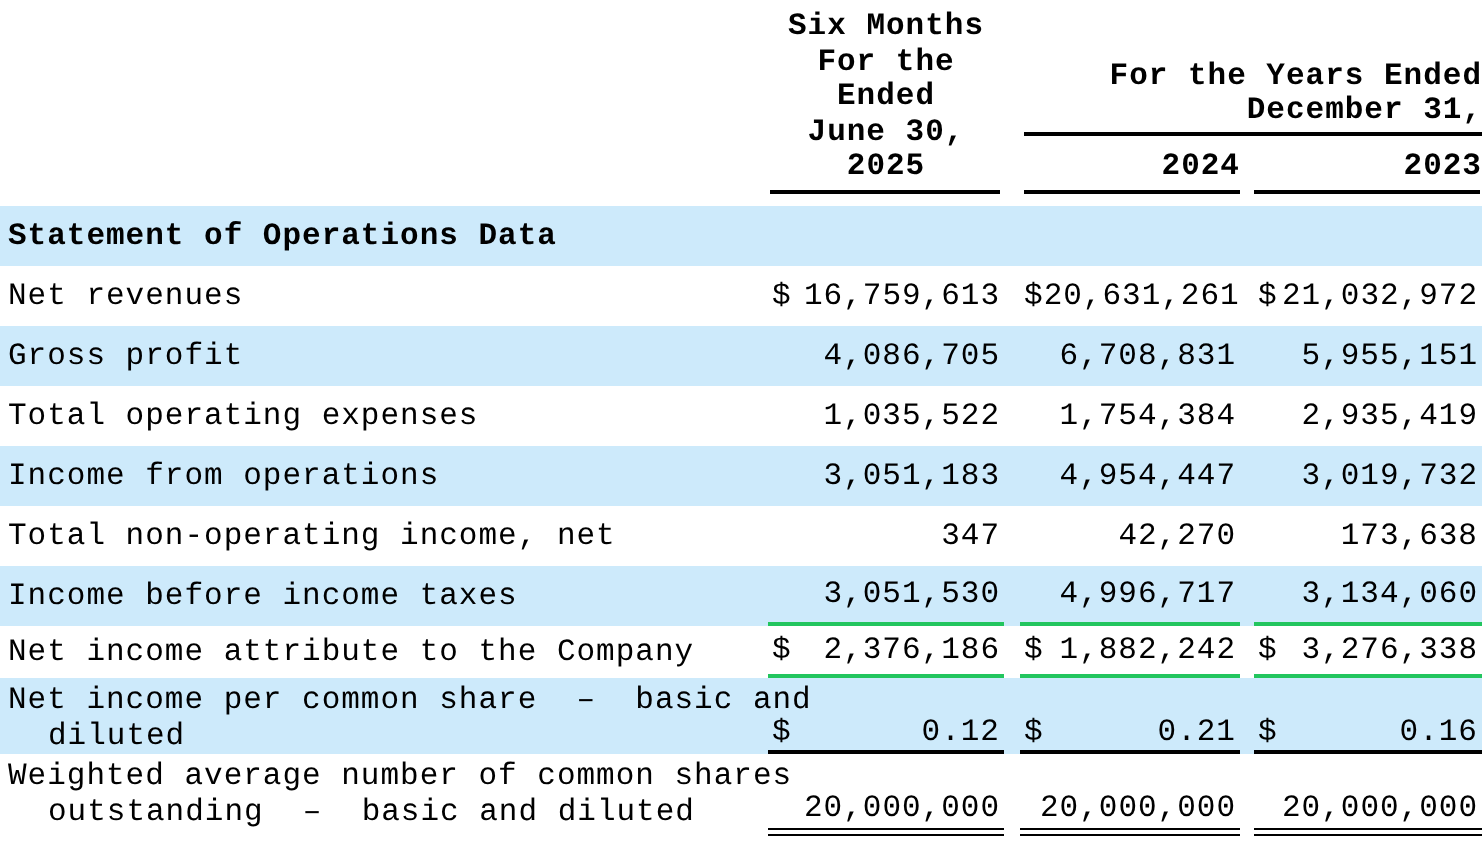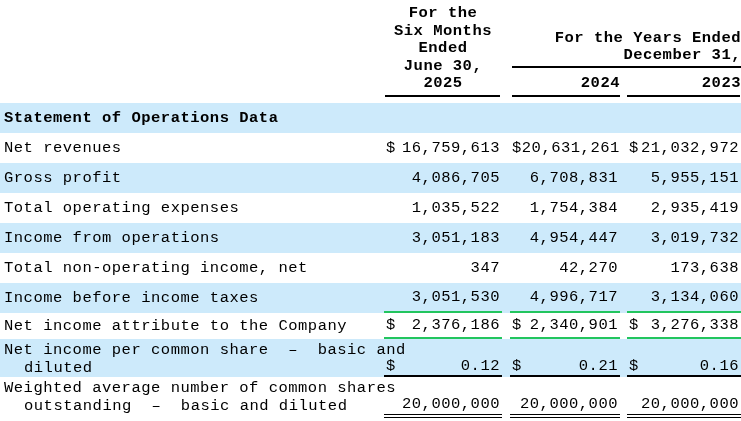--- a/index.html
+++ b/index.html
@@ -47,22 +47,22 @@
   .vline.sb{border-bottom:2px solid #000000;}
   .vline.db{border-bottom:4px double #000000;margin-bottom:3px;padding-bottom:1px;}
 </style>
 </head>
 <body>
 
 <div class="screen">
 
   <div class="header">
     <div class="h-six">
+      <span>Six Months</span>
       <span>For the</span>
-      <span>Six Months</span>
       <span>Ended</span>
       <span>June 30,</span>
       <span>2025</span>
     </div>
     <div class="h-years">
       <span>For the Years Ended</span>
       <span>December 31,</span>
     </div>
     <div class="h-year h-2024">2024</div>
     <div class="h-year h-2023">2023</div>
@@ -114,21 +114,21 @@
   <div class="row stripe">
     <div class="lbl">Income before income taxes</div>
     <div class="vcell c2 rb"><span class="cur"></span><span class="num">3,051,530</span></div>
     <div class="vcell c3 rb"><span class="cur"></span><span class="num">4,996,717</span></div>
     <div class="vcell c4 rb"><span class="cur"></span><span class="num">3,134,060</span></div>
   </div>
 
   <div class="row r8">
     <div class="lbl">Net income attribute to the Company</div>
     <div class="vcell c2 rb"><span class="cur">$</span><span class="num">2,376,186</span></div>
-    <div class="vcell c3 rb"><span class="cur">$</span><span class="num">2,340,901</span></div>
+    <div class="vcell c3 rb"><span class="cur">$</span><span class="num">1,882,242</span></div>
     <div class="vcell c4 rb"><span class="cur">$</span><span class="num">3,276,338</span></div>
   </div>
 
   <div class="row stripe r-tall9">
     <div class="lbl two">
       <span class="l1">Net income per common share  –  basic and</span>
       <span class="l2">diluted</span>
     </div>
     <div class="vcell c2 vb"><div class="vline sb"><span class="cur">$</span><span class="num">0.12</span></div></div>
     <div class="vcell c3 vb"><div class="vline sb"><span class="cur">$</span><span class="num">0.21</span></div></div>

